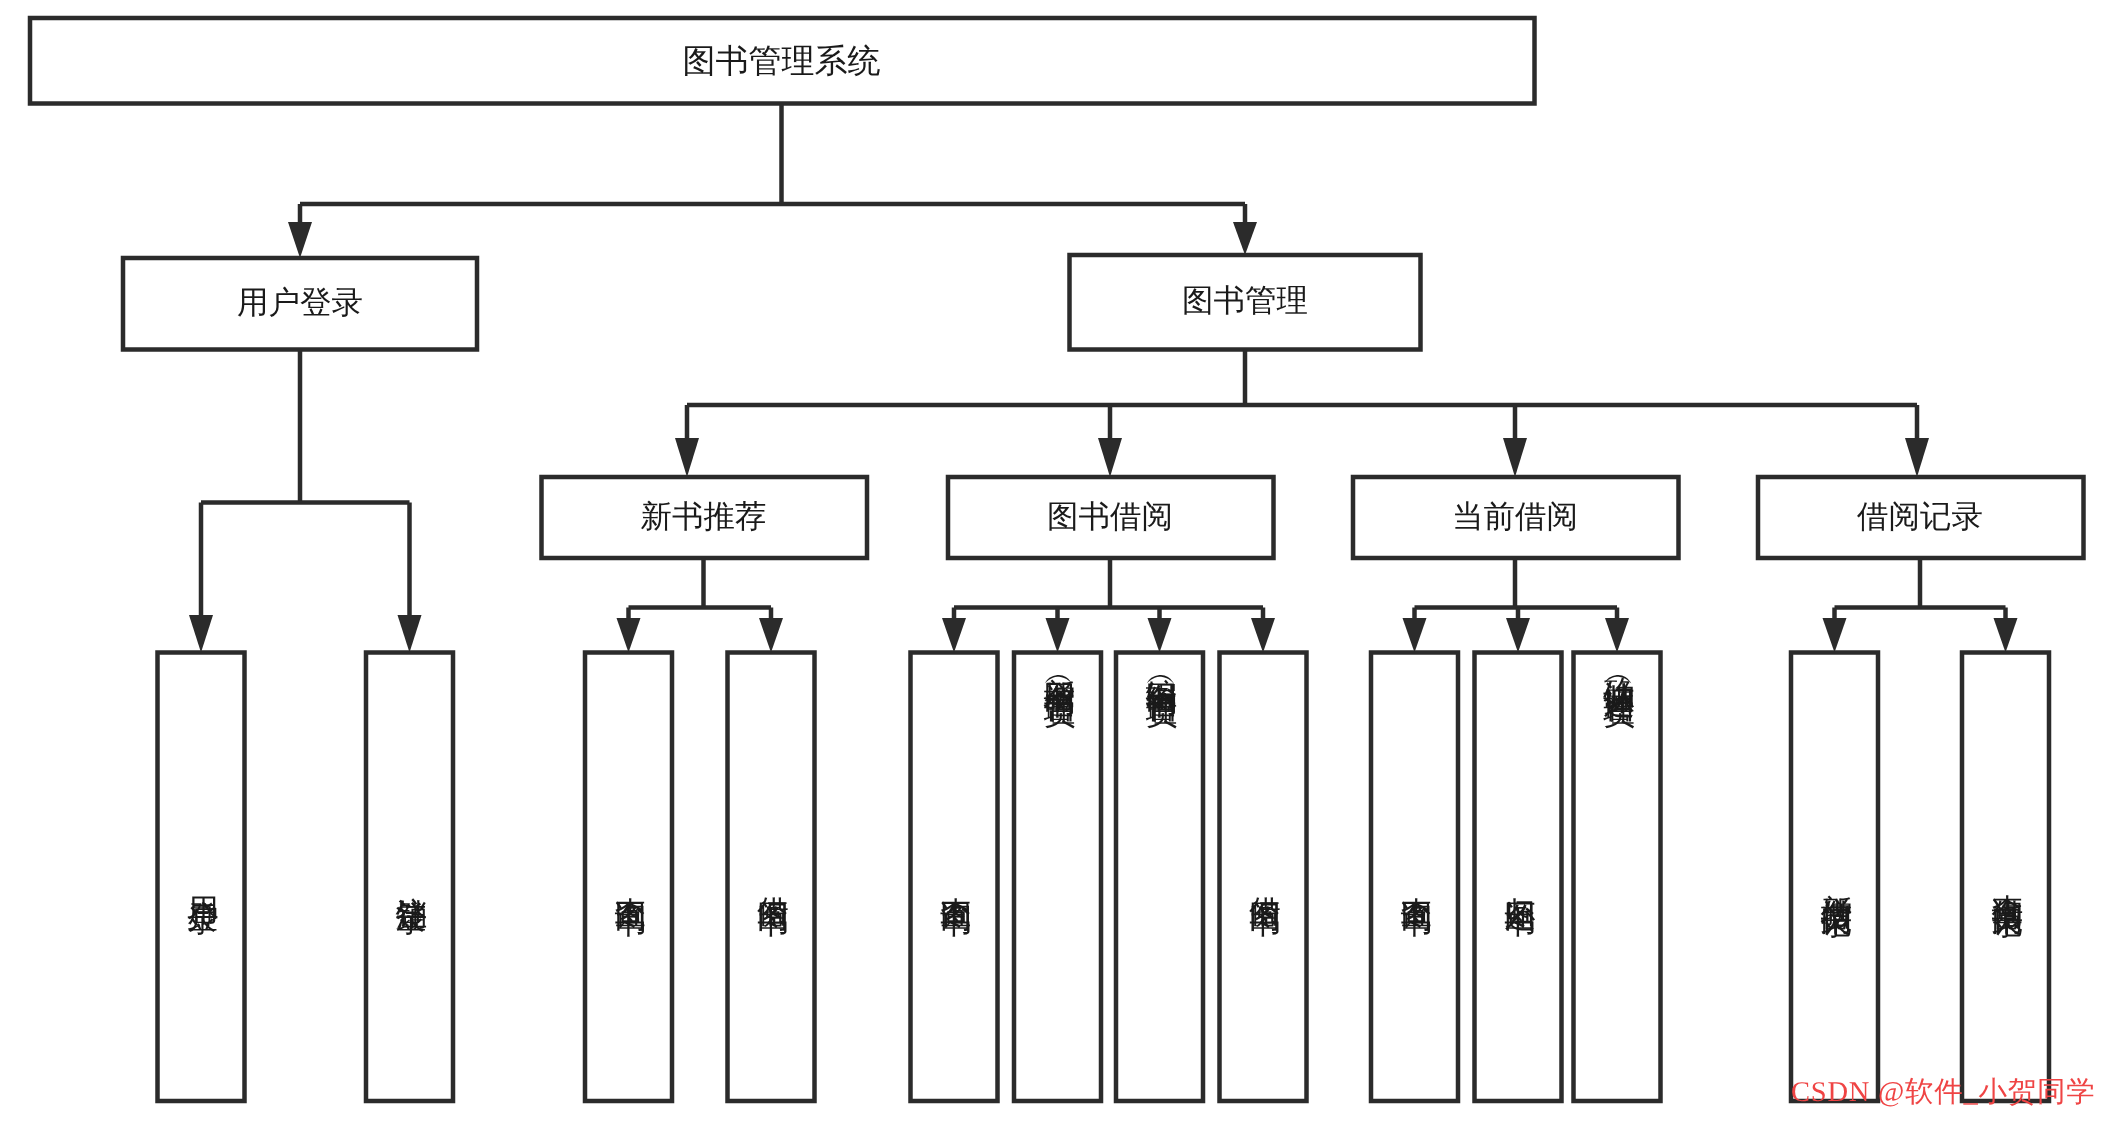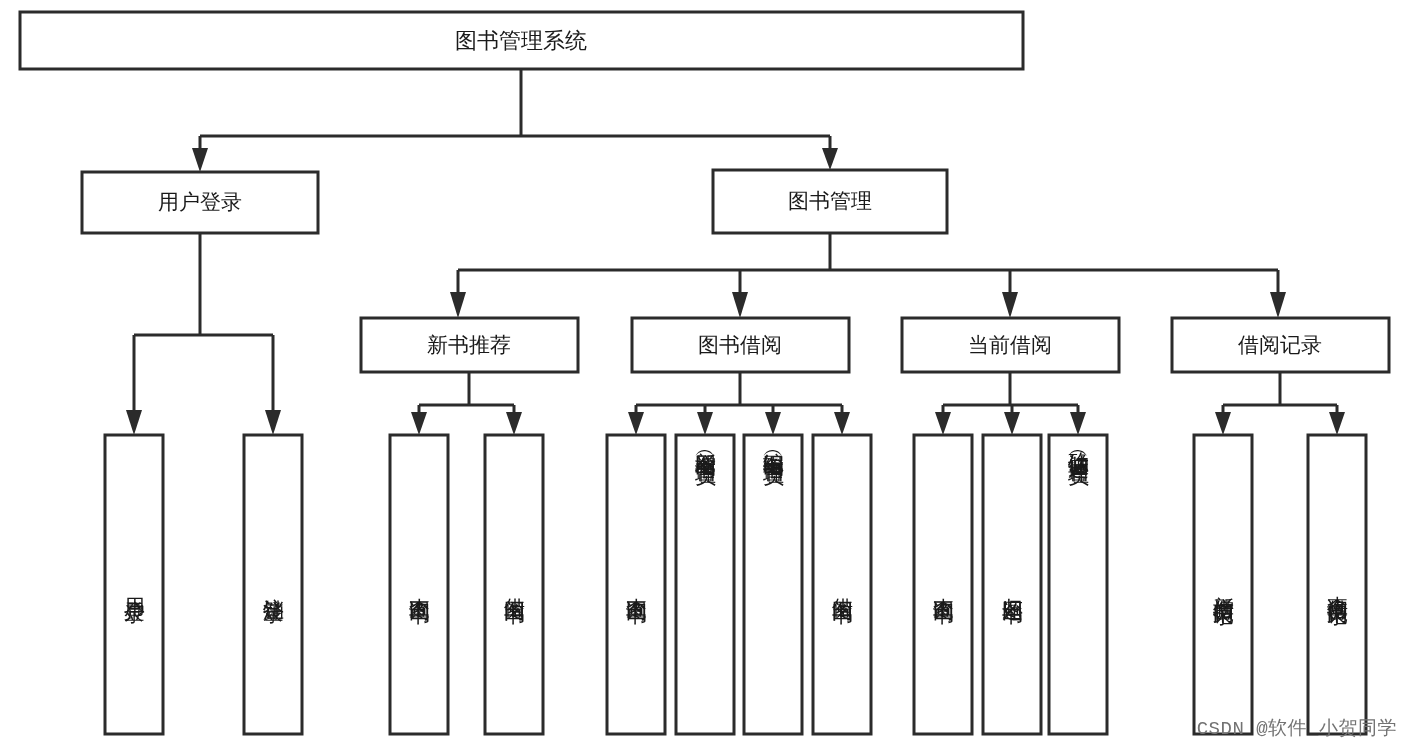--- a/index.html
+++ b/index.html
@@ -70,23 +70,23 @@
     font-size: 21px;
     line-height: 1.18;
     color: #1a1a1a;
     letter-spacing: 2px;
     white-space: nowrap;
   }
   .watermark {
     position: absolute;
     right: 8px;
     bottom: 6px;
-    font-family: Liberation Mono, monospace;
+    font-family: Liberation Serif, serif;
     font-size: 19px;
-    color: #737373;
+    color: #ef4444;
     letter-spacing: 0.5px;
     user-select: none;
   }
 </style>
 </head>
 <body>
 
 <div id="diagram-root">
 
   <svg class="diagram" viewBox="0 0 1405 747">

